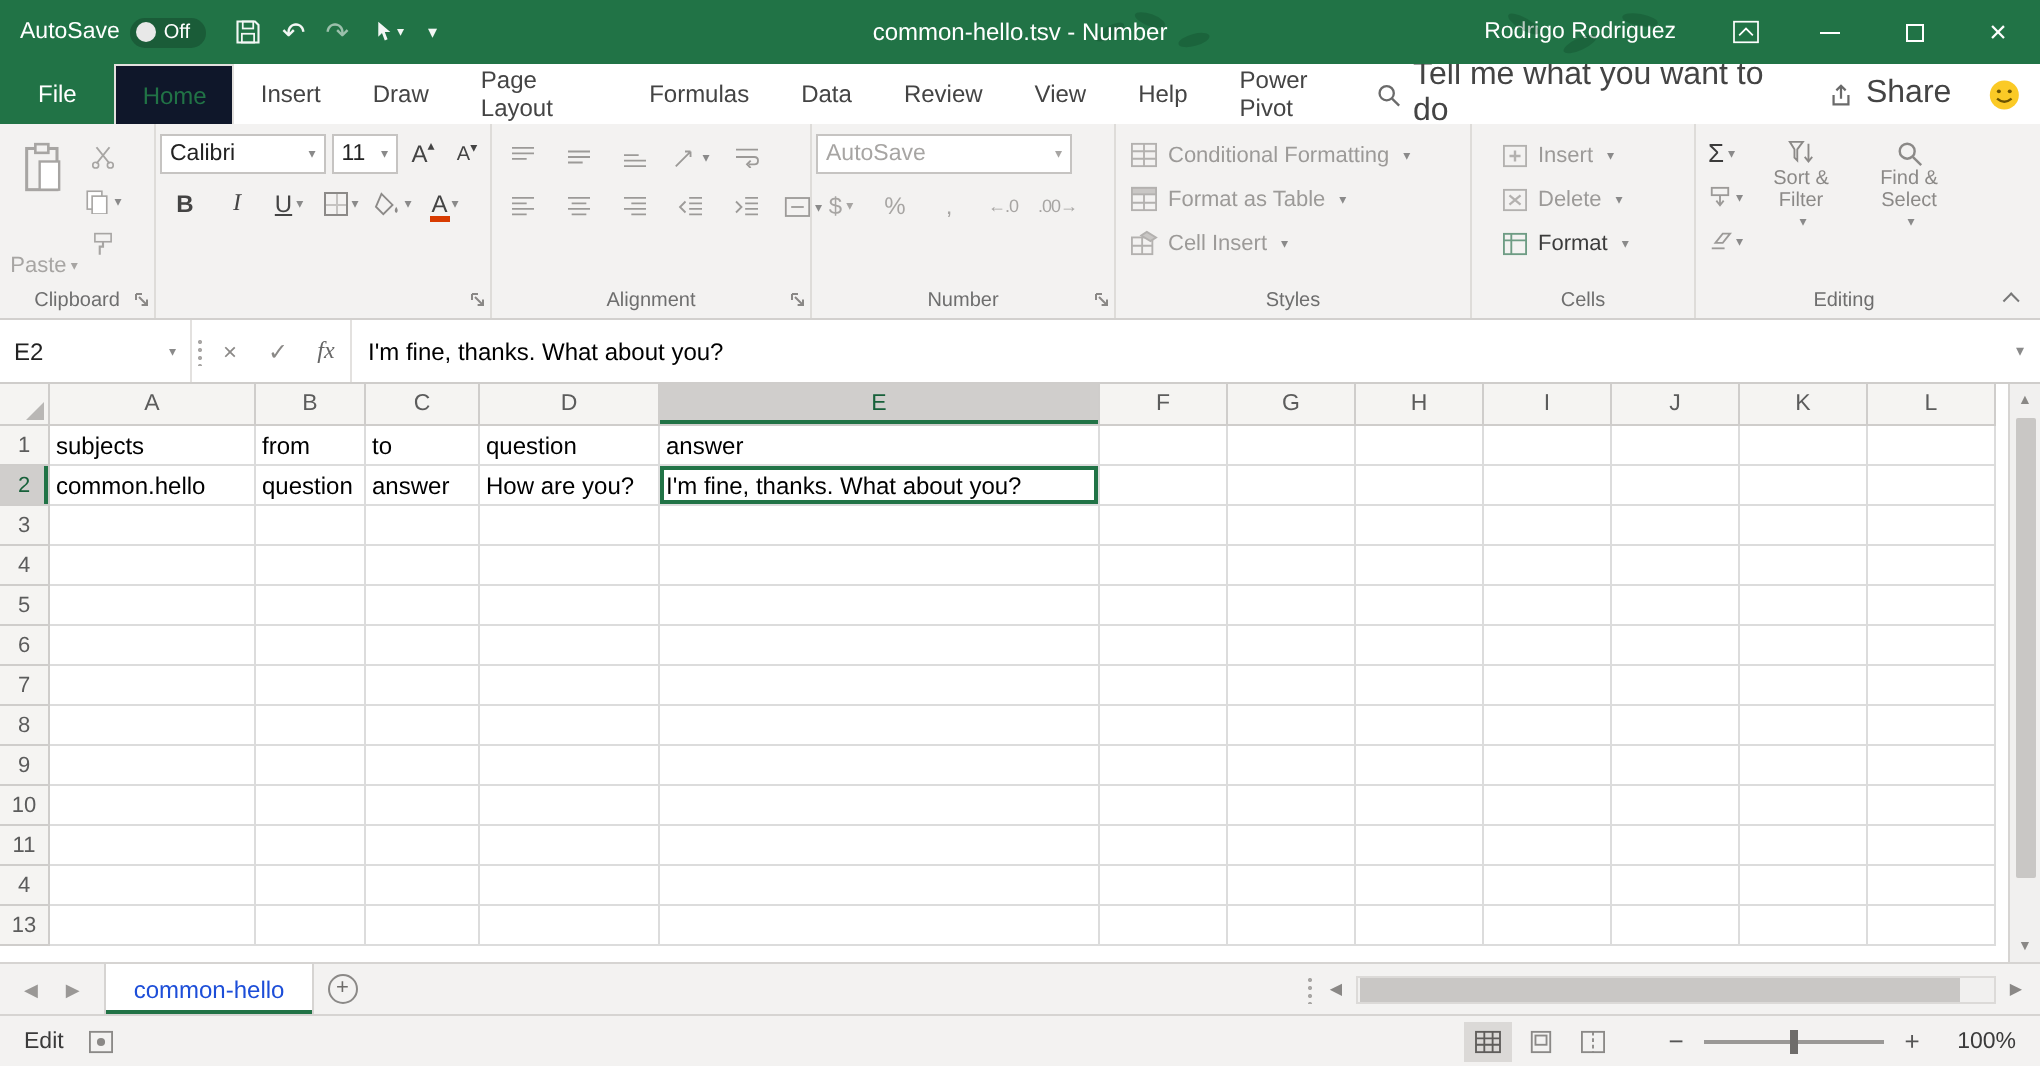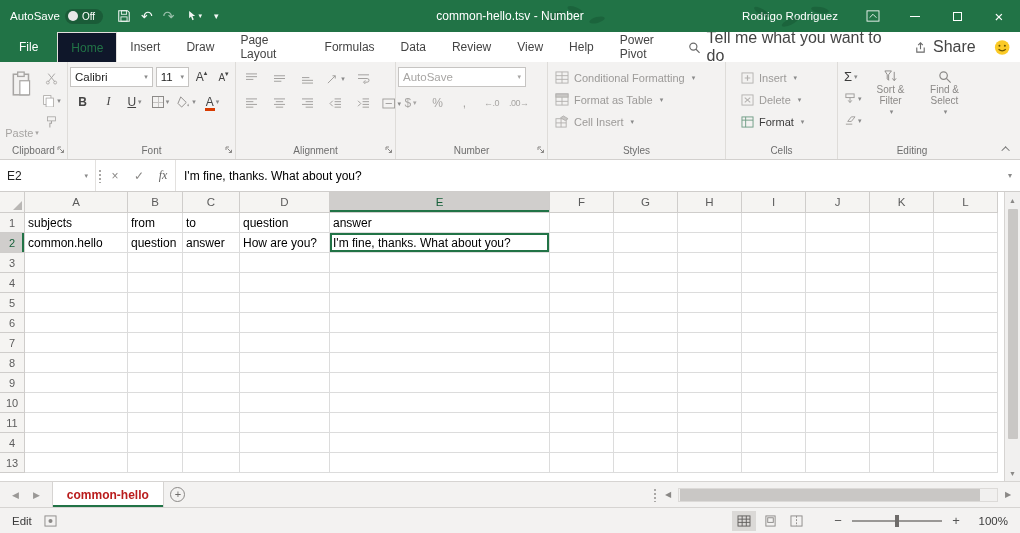--- a/index.html
+++ b/index.html
@@ -85,21 +85,21 @@
   .rowhead.active{background:#d0cecc;box-shadow:inset -2px 0 0 #217346;color:#17613a;}
   .gcell{height:20px;border-right:1px solid #dcdcdc;border-bottom:1px solid #dcdcdc;background:#fff;font-size:12px;color:#000;padding:3px 3px 0;white-space:nowrap;overflow:hidden;}
   .gcell.selected{box-shadow:inset 0 0 0 2px #217346;}
   .vscroll{width:16px;flex:0 0 16px;background:#f1f0ef;border-left:1px solid #d6d4d2;display:flex;flex-direction:column;align-items:center;}
   .scr-arrow{height:16px;width:16px;display:flex;align-items:center;justify-content:center;font-size:7px;color:#8a8886;}
   .vthumb{width:10px;height:230px;background:#c9c7c5;border-radius:1px;margin-top:1px;}
 
   
   .sheetbar{height:26px;background:#f3f2f1;border-top:1px solid #d6d4d2;display:flex;align-items:stretch;flex:0 0 26px;font-size:12px;}
   .snav{display:flex;align-items:center;gap:14px;padding:0 12px;color:#9a9896;font-size:9px;}
-  .sheettab{display:flex;align-items:center;background:#fff;border-left:1px solid #d6d4d2;border-right:1px solid #d6d4d2;box-shadow:inset 0 -2px 0 #217346;padding:0 14px;color:#b91c1c;font-weight:bold;font-size:12px;}
+  .sheettab{display:flex;align-items:center;background:#fff;border-left:1px solid #d6d4d2;border-right:1px solid #d6d4d2;box-shadow:inset 0 -2px 0 #217346;padding:0 14px;color:#1d4ed8;font-weight:normal;font-size:12px;}
   .addsheet{display:flex;align-items:center;justify-content:center;width:28px;}
   .addsheet .plus{width:15px;height:15px;border:1px solid #8b8987;border-radius:50%;display:flex;align-items:center;justify-content:center;font-size:11px;color:#6e6c6a;line-height:1;}
   .hscroll-zone{margin-left:auto;display:flex;align-items:center;padding-right:4px;gap:2px;}
   .hs-arrow{width:16px;height:100%;display:flex;align-items:center;justify-content:center;font-size:8px;color:#8a8886;}
   .htrack{width:320px;height:14px;background:#f1f0ef;border:1px solid #dcdad8;display:flex;align-items:center;}
   .hthumb{width:300px;height:12px;background:#c9c7c5;margin-left:1px;}
 
   
   .statusbar{height:26px;background:#f3f2f1;border-top:1px solid #d6d4d2;display:flex;align-items:center;flex:0 0 26px;font-size:11.5px;color:#3b3b3b;}
   .smode{margin-left:12px;}
@@ -224,21 +224,21 @@
           <circle cx="9" cy="9" r="8" fill="#fbca26"></circle>
           <circle cx="6" cy="7" r="1.1" fill="#6b5300"></circle>
           <circle cx="12" cy="7" r="1.1" fill="#6b5300"></circle>
           <path d="M5 11 q4 3.4 8 0" fill="none" stroke="#6b5300" stroke-width="1.3"></path>
         </svg>
     </div>
   </div>
 
   <div class="ribbon">
 
-    <div class="group" style="width:68px">
+    <div class="group" style="width:78px">
       <div class="gcont">
         <div class="bigbtn dis">
           <svg width="22" height="26" viewBox="0 0 20 24">
               <rect x="2" y="3" width="14" height="19" fill="none" stroke="#a7a5a3" stroke-width="1.4"></rect>
               <rect x="6" y="1" width="6" height="4" fill="#f3f2f1" stroke="#a7a5a3" stroke-width="1.2"></rect>
               <rect x="8" y="9" width="9" height="13" fill="#fff" stroke="#a7a5a3" stroke-width="1.1"></rect>
             </svg>
           <span class="row">
               <span>Paste</span>
               <span class="dd">▾</span>
@@ -310,21 +310,20 @@
                 <path d="M12 8 q1.6 2.4 0 3.4 q-1.6-1 0-3.4" fill="#8c8a88"></path>
               </svg>
               <span class="dd">▾</span>
             </span>
           <span class="sbtn">
               <span class="acolor">A</span>
               <span class="dd">▾</span>
             </span>
         </div>
       </div>
-      <div class="glabel">Font</div>
       <span class="launcher"><svg width="8" height="8" viewBox="0 0 8 8">
             <path d="M1 1 h3 M1 1 v3 M2.5 2.5 L6.5 6.5 M6.5 3.8 V6.5 H3.8" stroke="#8a8886" fill="none"></path>
           </svg></span>
     </div>
 
     <div class="group" style="width:160px">
       <div class="gcont col" style="gap:6px;padding-top:4px;">
         <div class="row" style="gap:9px;padding-left:4px;">
           <span class="sbtn">
               <svg width="13" height="11" viewBox="0 0 14 12">

